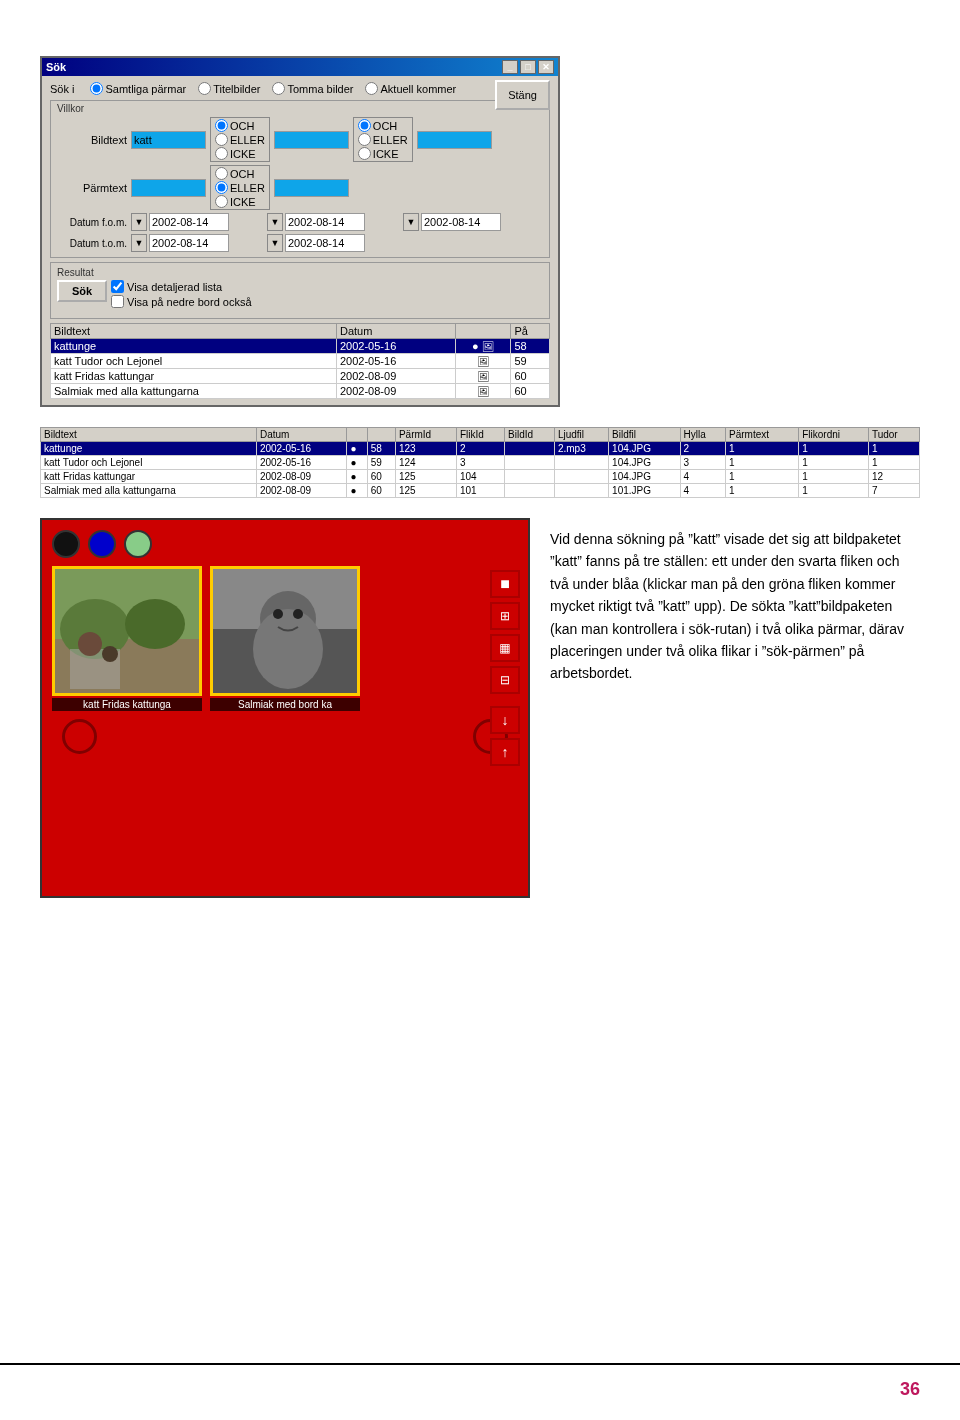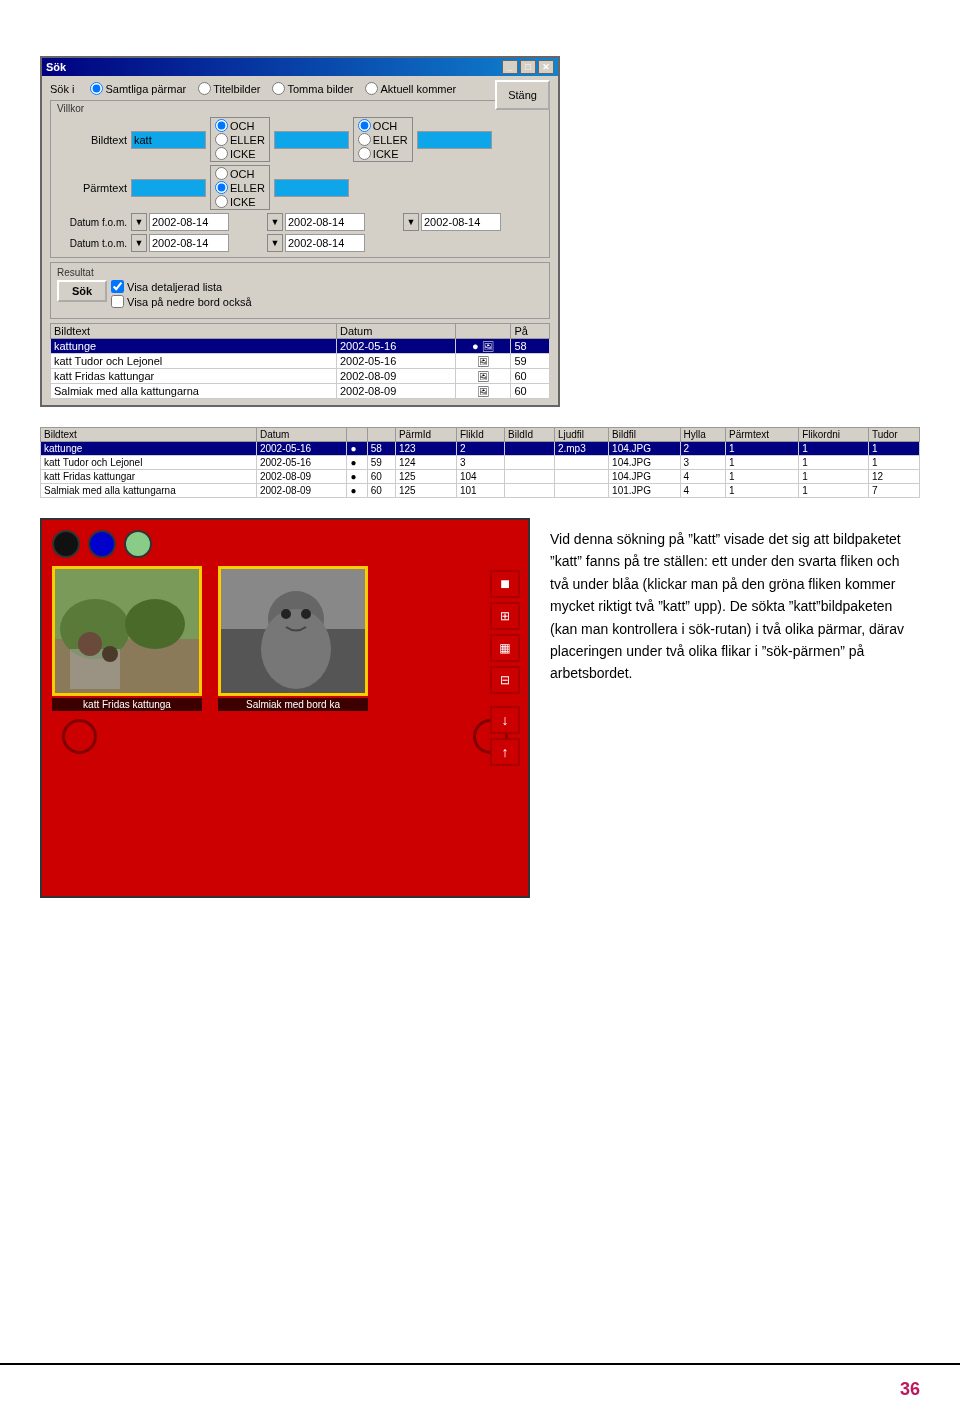--- a/index.html
+++ b/index.html
@@ -288,21 +288,21 @@
       border: 2px solid #333;
       cursor: pointer;
     }
 
     .circle-black { background: #111; }
     .circle-blue { background: #0000cc; }
     .circle-green { background: #88cc88; }
 
     .viewer-thumbnails {
       display: flex;
-      gap: 16px;
+      gap: 8px;
       margin-bottom: 8px;
     }
 
     .thumbnail-item {
       display: flex;
       flex-direction: column;
       align-items: center;
     }
 
     .thumbnail-img {

